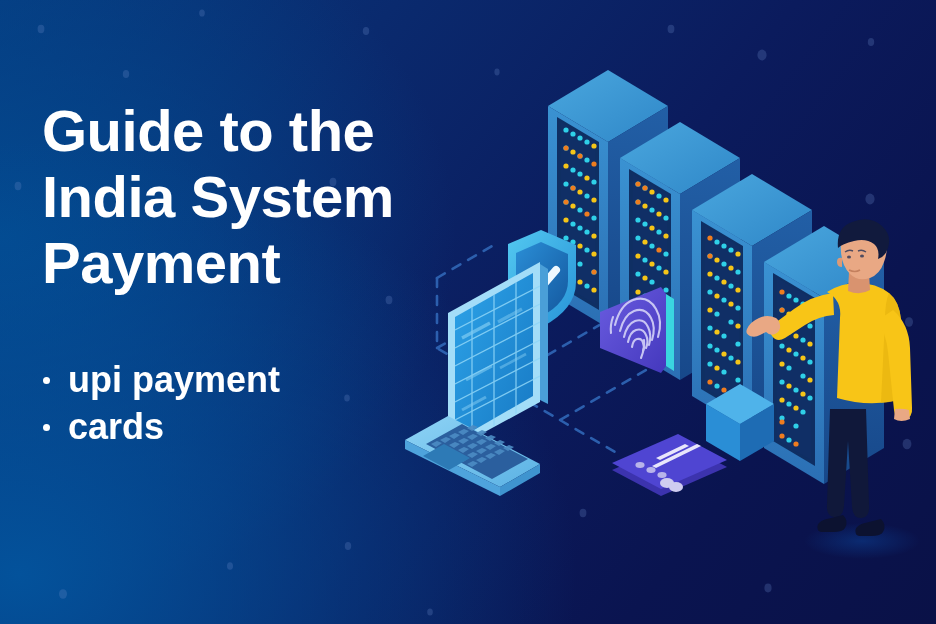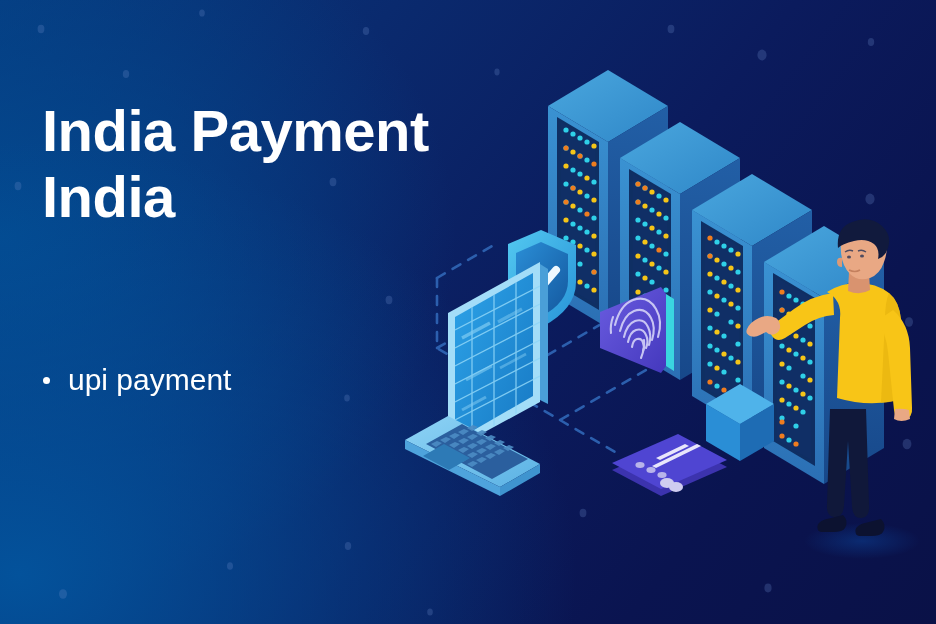--- a/index.html
+++ b/index.html
@@ -27,22 +27,22 @@
     font-weight:700; letter-spacing:-0.5px;
   }
   #headline .hl-line { display:block; white-space:nowrap; }
   #bullets {
     position:absolute; left:36px; top:356px;
     width:420px; list-style:none;
   }
   #bullets li {
     position:relative;
     color:#ffffff;
-    font-size:30px; line-height:47px;
-    font-weight:400;
+    font-size:36px; line-height:47px;
+    font-weight:700;
     padding-left:32px;
   }
   #bullets li::before {
     content:""; position:absolute;
     left:7px; top:21px;
     width:7px; height:7px; border-radius:50%;
     background:#ffffff;
   }
   
   #illustration { position:absolute; left:0; top:0; width:936px; height:624px; }
@@ -507,21 +507,23 @@
           <ellipse cx="862" cy="256" rx="2" ry="1.6"></ellipse>
           <path d="M845,252 q4,-3 8,-1" stroke="#2a3556" stroke-width="1.4" fill="none"></path>
           <path d="M858,251 q4,-2 8,1" stroke="#2a3556" stroke-width="1.4" fill="none"></path>
         </g>
         <path d="M849,270 q6,3 11,0" stroke="#c4805e" stroke-width="1.6" fill="none"></path>
       </g>
     </svg>
   </div>
 
   <h1 id="headline">
-    <span class="hl-line">India Payment</span>
-    <span class="hl-line">India</span>
+    <span class="hl-line">Guide to the</span>
+    <span class="hl-line">India System</span>
+    <span class="hl-line">Payment</span>
   </h1>
 
   <ul id="bullets">
     <li>upi payment</li>
+    <li>cards</li>
   </ul>
 
 </div>
 
 </body></html>

